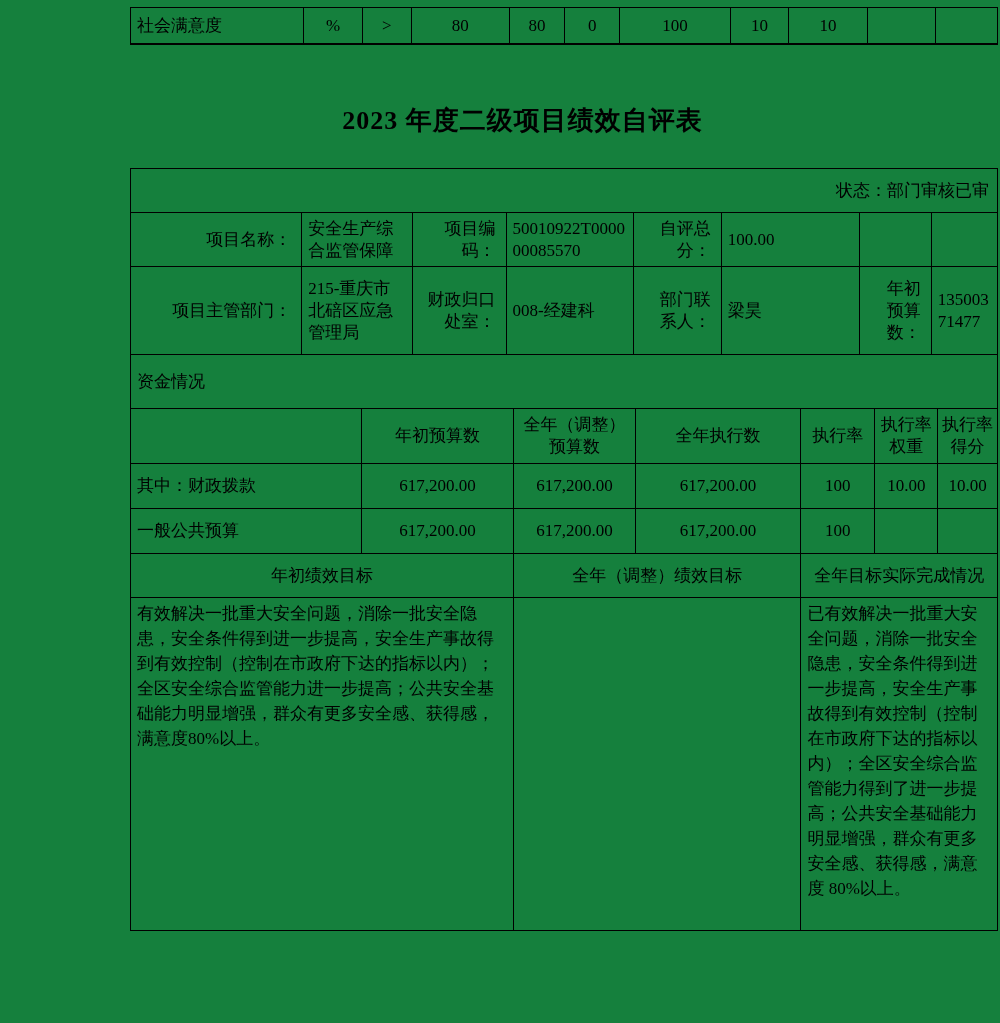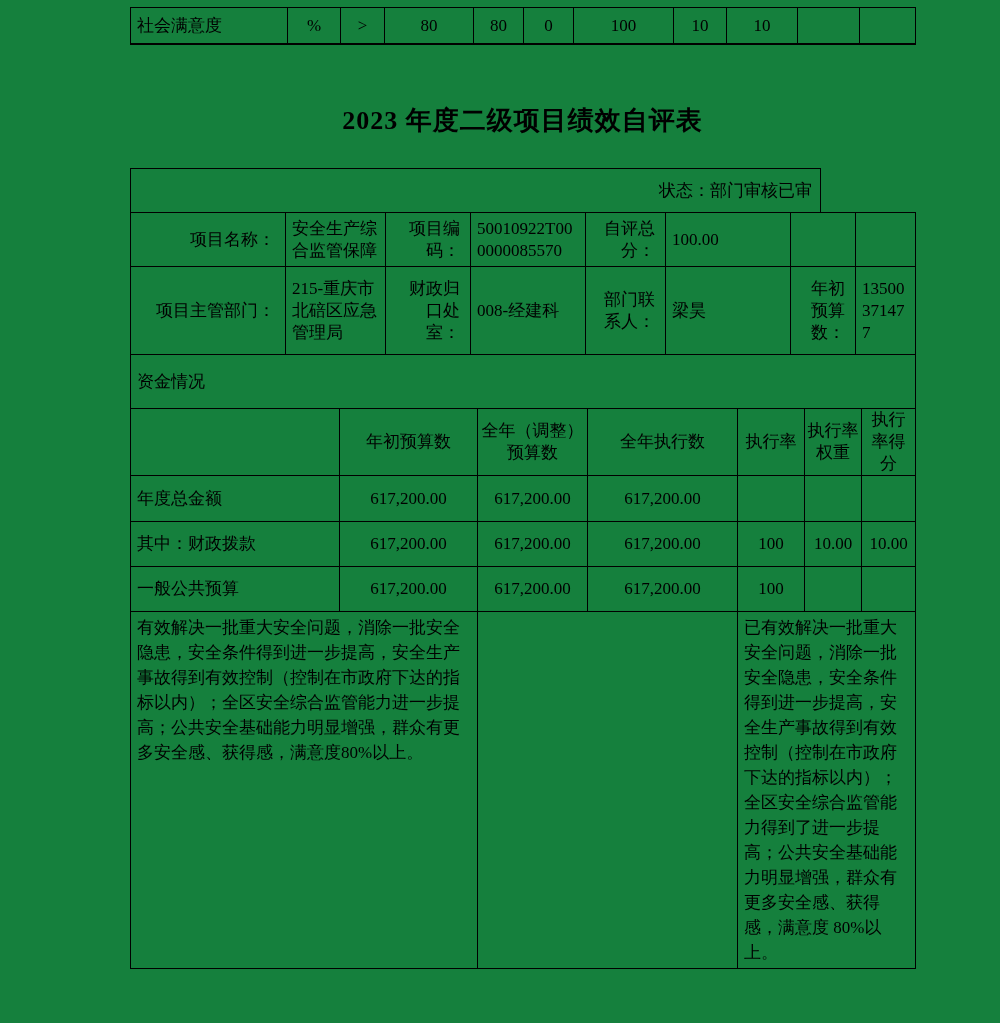--- a/index.html
+++ b/index.html
@@ -3,21 +3,21 @@
 <meta charset="utf-8">
 <style>
   html,body{margin:0;padding:0;background:#ffffff;}
   body{
     width:1000px;height:1023px;
     font-family:"Liberation Serif","DejaVu Serif",serif;
     color:#000000;
   }
   .page{position:relative;width:1000px;height:1023px;overflow:hidden;background:#15803d;}
 
-  table{border-collapse:collapse;table-layout:fixed;width:691px;}
+  table{border-collapse:collapse;table-layout:fixed;width:868px;}
   td{
     border:1px solid #000000;
     font-size:17px;
     line-height:22px;
     padding:0 6px;
     vertical-align:middle;
     overflow:hidden;
   }
 
   
@@ -163,29 +163,20 @@
       </tr>
       <tr class="fund-hdr">
         <td class="hdr"></td>
         <td class="hdr">年初预算数</td>
         <td class="hdr">全年（调整）预算数</td>
         <td class="hdr">全年执行数</td>
         <td class="hdr">执行率</td>
         <td class="hdr">执行率权重</td>
         <td class="hdr">执行率得分</td>
       </tr>
-      <tr class="fund-row1">
-        <td class="rowlab">年度总金额</td>
-        <td class="num">617,200.00</td>
-        <td class="num">617,200.00</td>
-        <td class="num">617,200.00</td>
-        <td class="num"></td>
-        <td class="num"></td>
-        <td class="num"></td>
-      </tr>
       <tr class="fund-row2">
         <td class="rowlab">其中：财政拨款</td>
         <td class="num">617,200.00</td>
         <td class="num">617,200.00</td>
         <td class="num">617,200.00</td>
         <td class="num">100</td>
         <td class="num">10.00</td>
         <td class="num">10.00</td>
       </tr>
       <tr class="fund-row3">
@@ -200,20 +191,25 @@
     </tbody>
       </table>
 
     <table>
       <colgroup>
         <col style="width:347px">
           <col style="width:260px">
           <col style="width:178px">
       </colgroup>
       <tbody>
+      <tr class="goals-hdr">
+        <td class="hdr">年初绩效目标</td>
+        <td class="hdr">全年（调整）绩效目标</td>
+        <td class="hdr">全年目标实际完成情况</td>
+      </tr>
       <tr>
         <td class="goal-cell">有效解决一批重大安全问题，消除一批安全隐患，安全条件得到进一步提高，安全生产事故得到有效控制（控制在市政府下达的指标以内）；全区安全综合监管能力进一步提高；公共安全基础能力明显增强，群众有更多安全感、获得感，满意度80%以上。</td>
         <td class="goal-cell"></td>
         <td class="goal-cell">已有效解决一批重大安全问题，消除一批安全隐患，安全条件得到进一步提高，安全生产事故得到有效控制（控制在市政府下达的指标以内）；全区安全综合监管能力得到了进一步提高；公共安全基础能力明显增强，群众有更多安全感、获得感，满意度 80%以上。</td>
       </tr>
     </tbody>
       </table>
 
   </div>
 </div>

